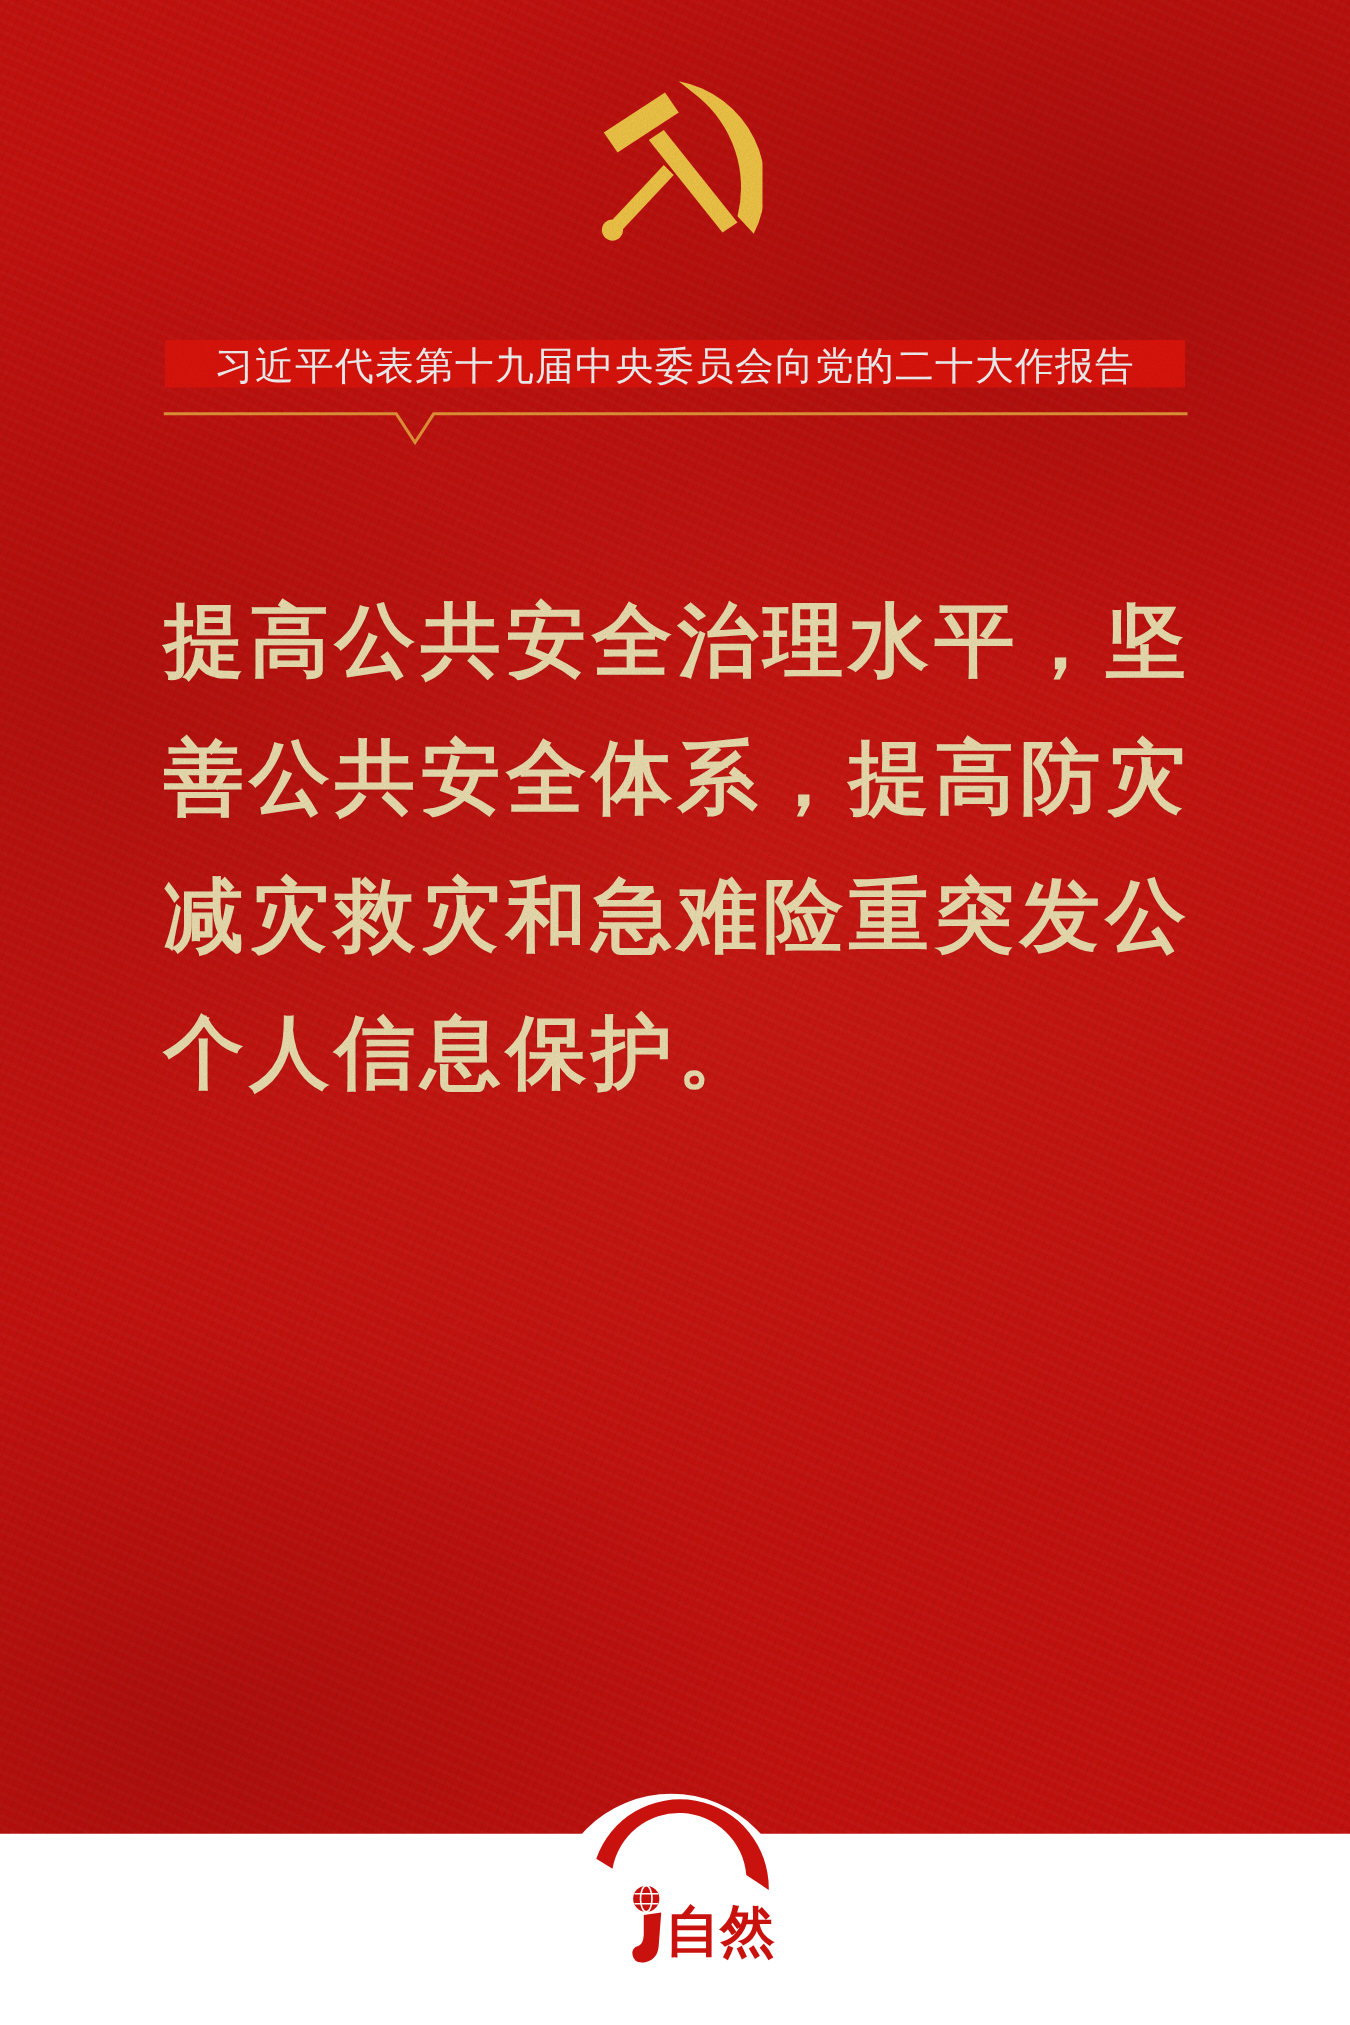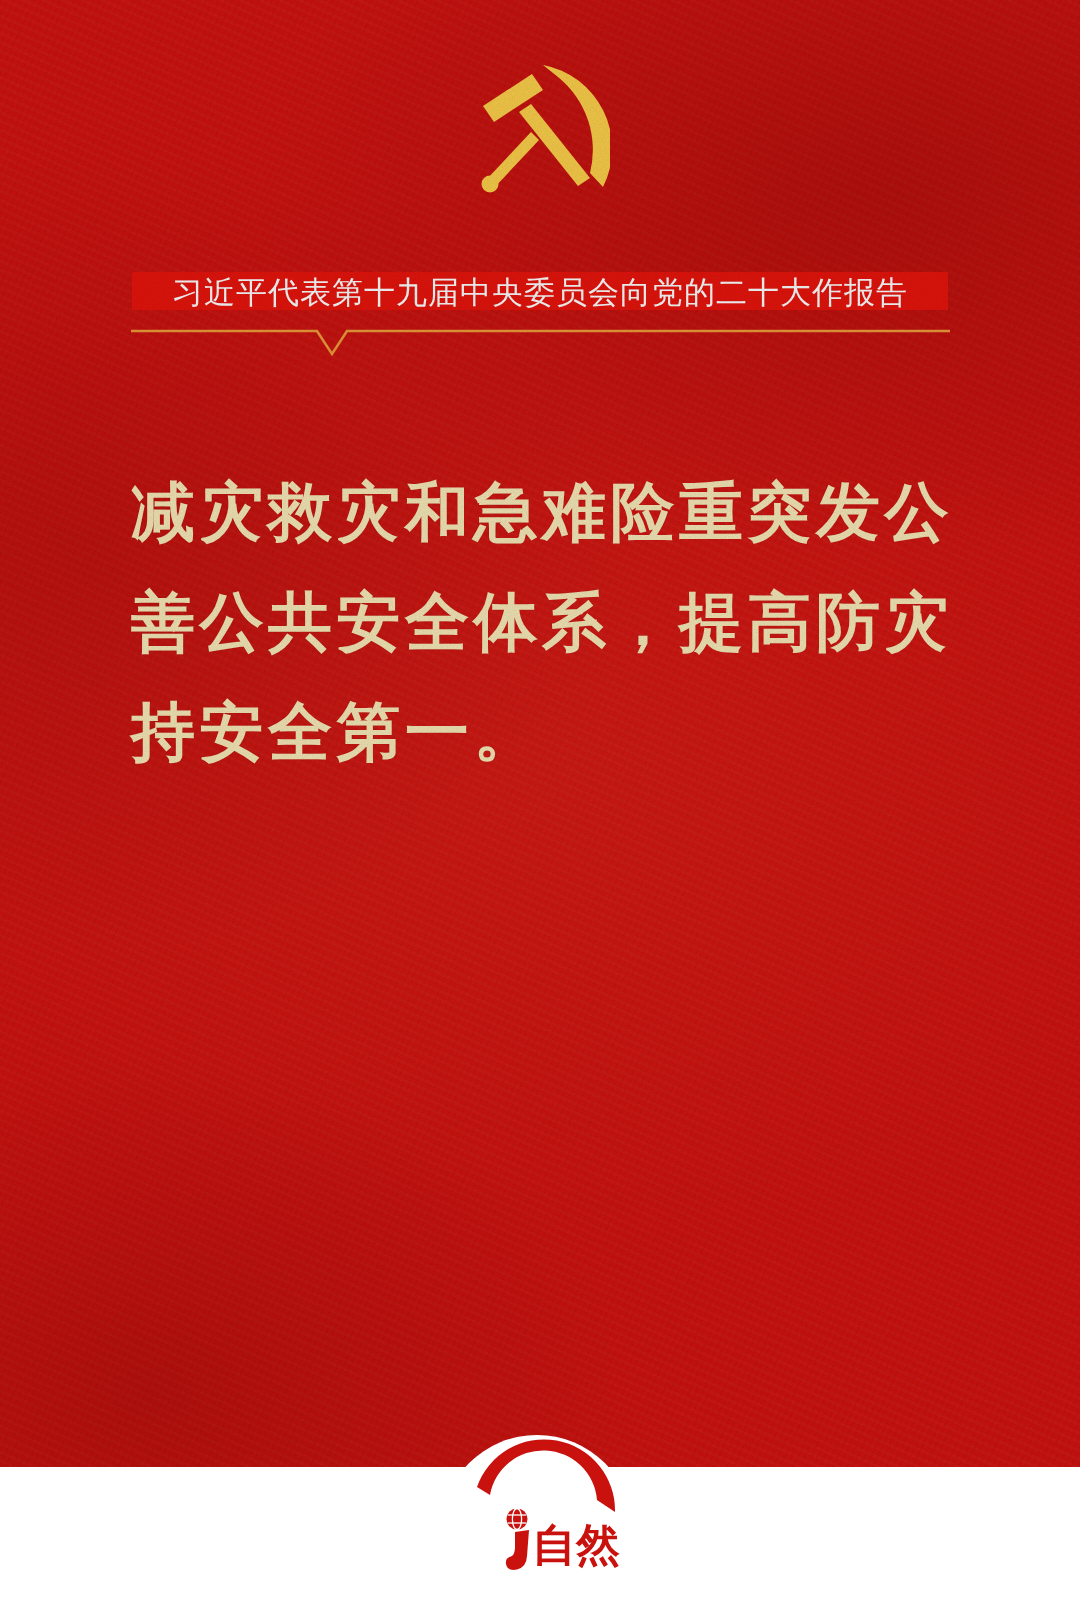--- a/index.html
+++ b/index.html
@@ -76,23 +76,24 @@
 
   <div class="banner">
     <span>习近平代表第十九届中央委员会向党的二十大作报告</span>
   </div>
 
   <svg class="divider" width="1080" height="46" viewBox="0 0 1080 46" aria-hidden="true">
     <polyline points="131,15 317,15 332,38 347,15 950,15" fill="none" stroke="#ef9d3b" stroke-width="2.5" stroke-linejoin="miter"></polyline>
   </svg>
 
   <div class="body-text">
+    <div>提高公共安全治理水平，坚</div>
+    <div>善公共安全体系，提高防灾</div>
     <div>减灾救灾和急难险重突发公</div>
-    <div>善公共安全体系，提高防灾</div>
-    <div>持安全第一。</div>
+    <div>个人信息保护。</div>
   </div>
 
   <svg class="grain" width="1080" height="1468" aria-hidden="true">
     <filter id="grainF" x="0" y="0" width="100%" height="100%">
       <feTurbulence type="fractalNoise" baseFrequency="0.8" numOctaves="2" stitchTiles="stitch"></feTurbulence>
       <feColorMatrix type="matrix" values="0 0 0 0 0  0 0 0 0 0  0 0 0 0 0  0.45 0.45 0.45 0 0"></feColorMatrix>
     </filter>
     <rect width="1080" height="1468" filter="url(#grainF)" opacity="0.14"></rect>
   </svg>
 

